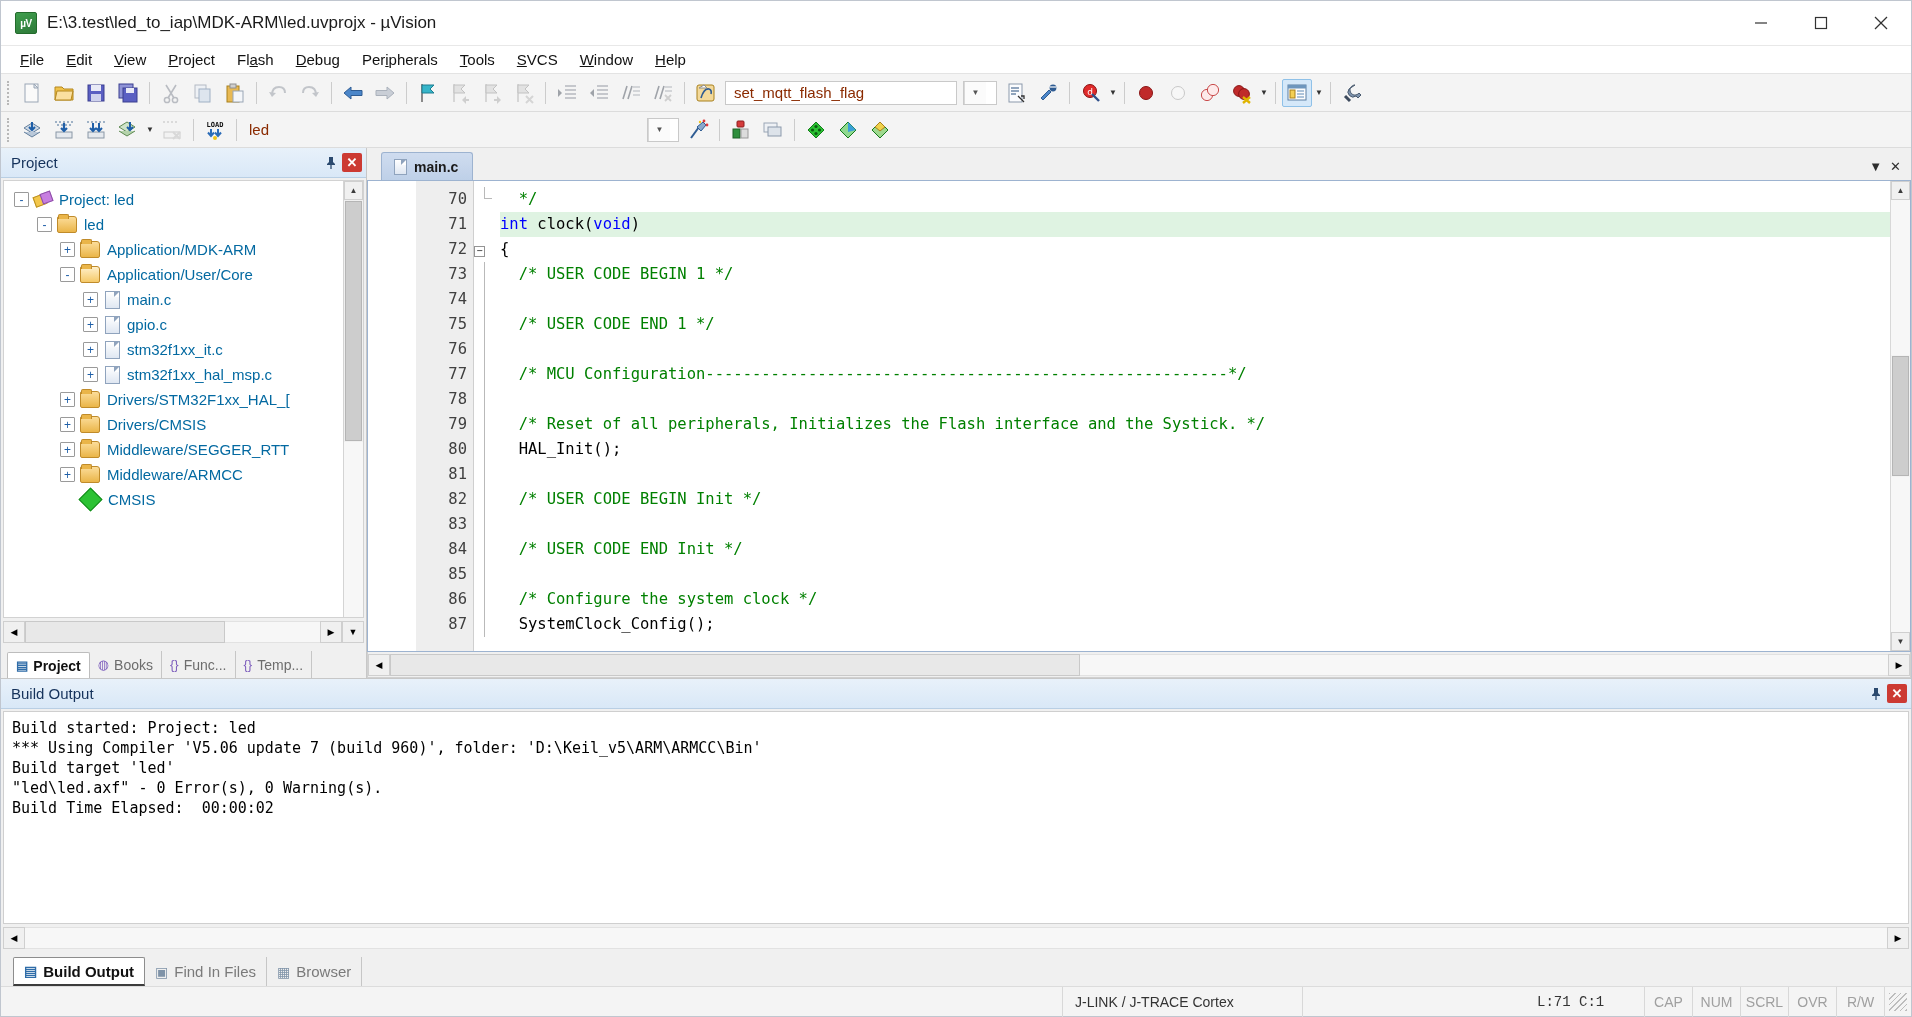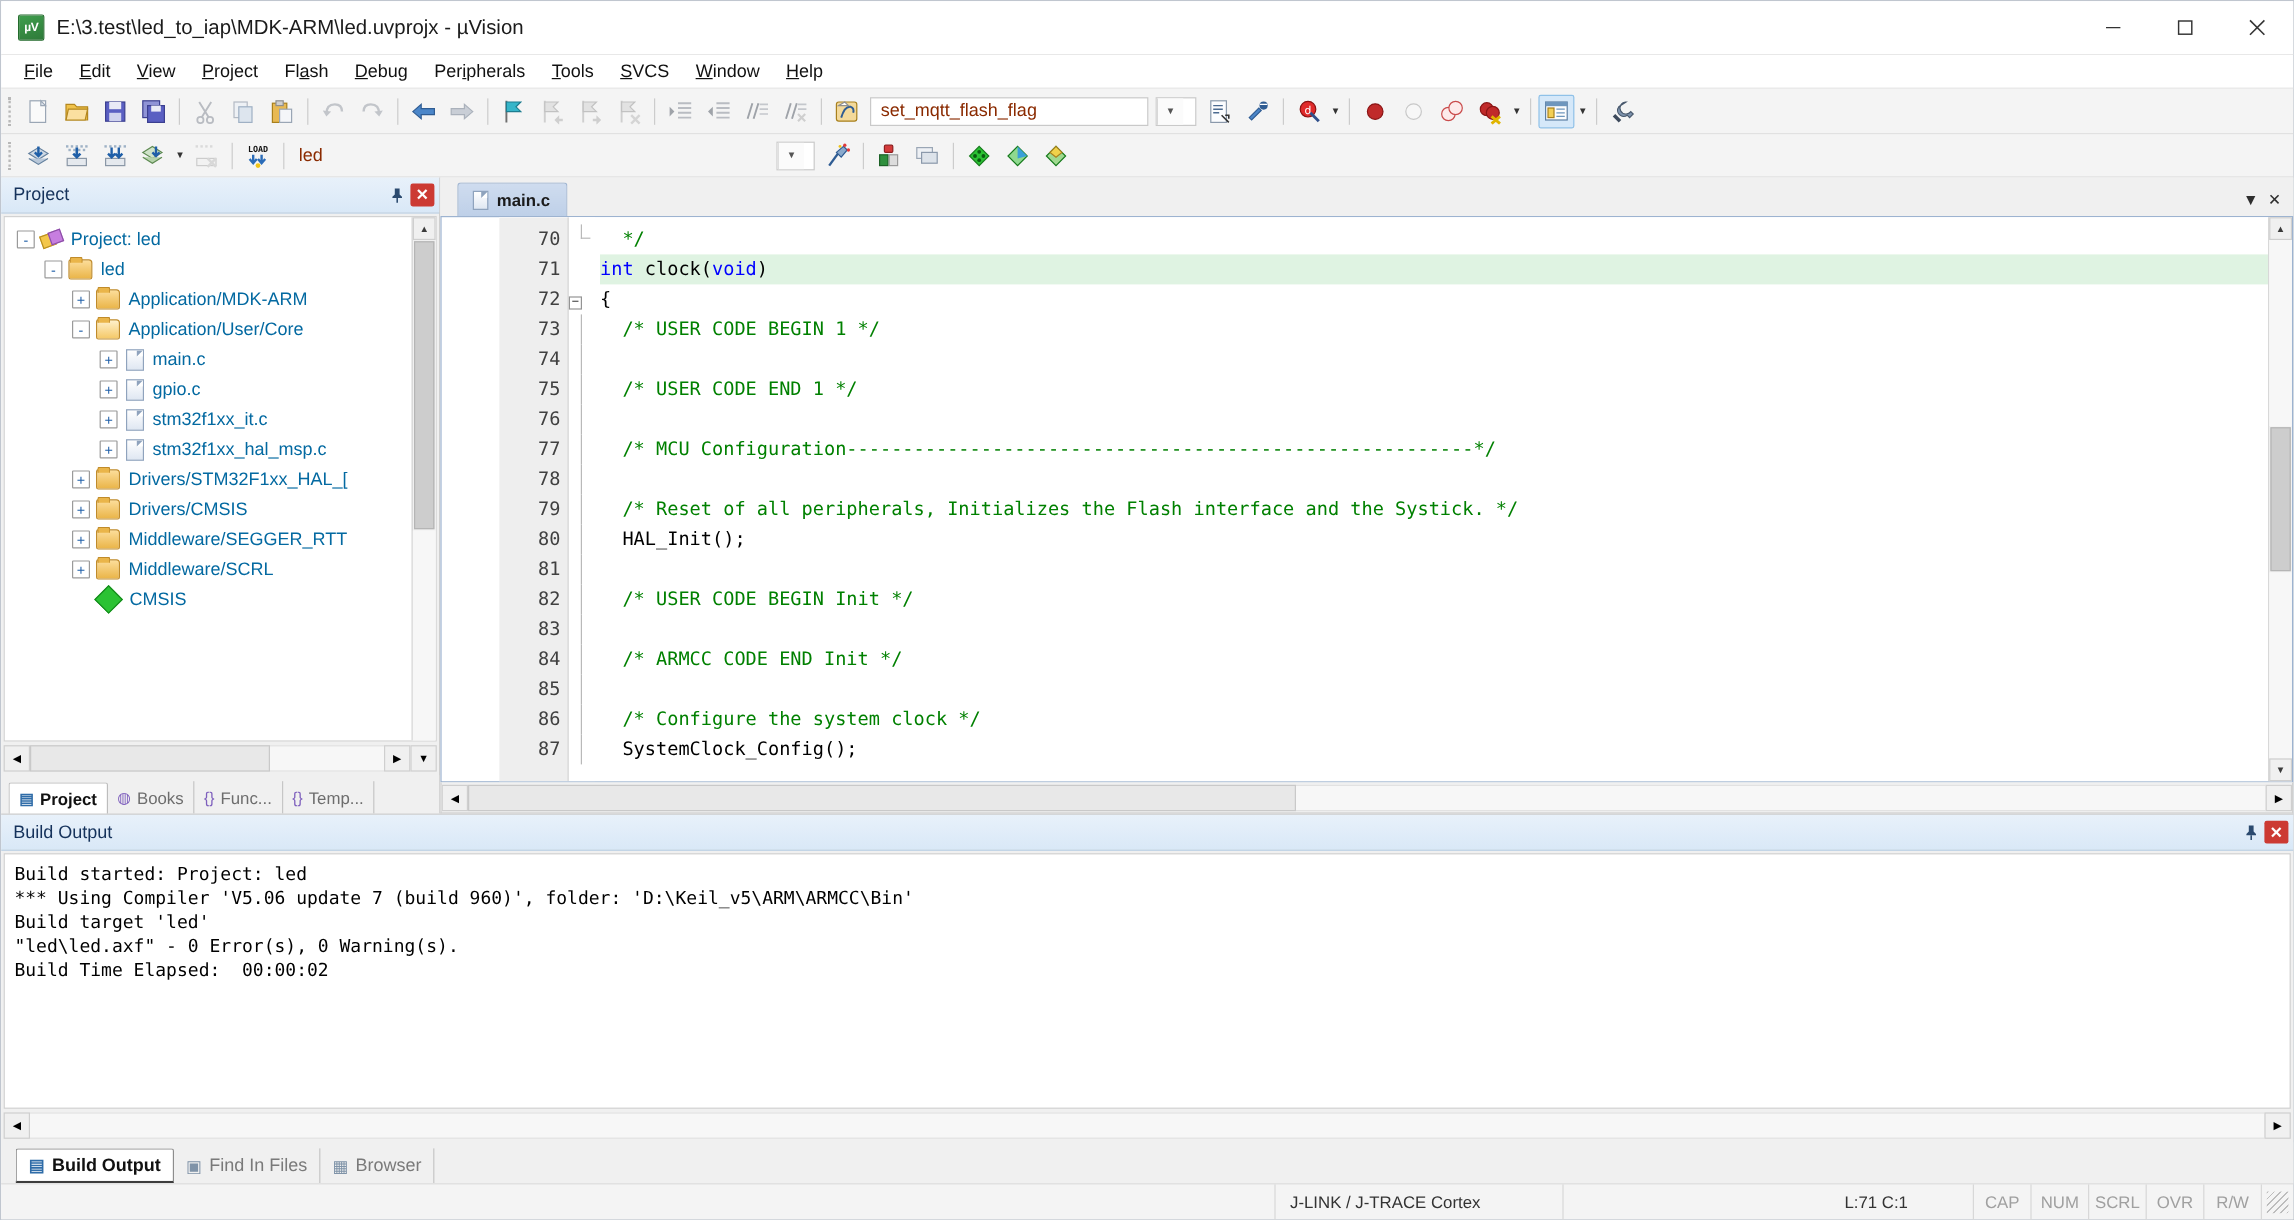--- a/index.html
+++ b/index.html
@@ -861,21 +861,21 @@
                 <span class="label">Drivers/CMSIS</span>
               </div>
               <div class="tree-row" style="padding-left: 52px;">
                 <span class="expander">+</span>
                 <span class="node-icon folder"></span>
                 <span class="label">Middleware/SEGGER_RTT</span>
               </div>
               <div class="tree-row" style="padding-left: 52px;">
                 <span class="expander">+</span>
                 <span class="node-icon folder"></span>
-                <span class="label">Middleware/SCRL</span>
+                <span class="label">Middleware/ARMCC</span>
               </div>
               <div class="tree-row" style="padding-left: 52px;">
                 <span class="expander empty"></span>
                 <span class="cmsis-diamond"></span>
                 <span class="label">CMSIS</span>
               </div>
             </div>
           <div class="tree-scrollbar">
             <div class="sb-btn">▲</div>
             <div class="sb-thumb"></div>
@@ -973,21 +973,21 @@
                 <div class="cl"><span class="tok-tx"></span></div>
                 <div class="cl"><span class="tok-cm">  /* USER CODE END 1 */</span></div>
                 <div class="cl"><span class="tok-tx"></span></div>
                 <div class="cl"><span class="tok-cm">  /* MCU Configuration--------------------------------------------------------*/</span></div>
                 <div class="cl"><span class="tok-tx"></span></div>
                 <div class="cl"><span class="tok-cm">  /* Reset of all peripherals, Initializes the Flash interface and the Systick. */</span></div>
                 <div class="cl"><span class="tok-tx">  HAL_Init();</span></div>
                 <div class="cl"><span class="tok-tx"></span></div>
                 <div class="cl"><span class="tok-cm">  /* USER CODE BEGIN Init */</span></div>
                 <div class="cl"><span class="tok-tx"></span></div>
-                <div class="cl"><span class="tok-cm">  /* ARMCC CODE END Init */</span></div>
+                <div class="cl"><span class="tok-cm">  /* USER CODE END Init */</span></div>
                 <div class="cl"><span class="tok-tx"></span></div>
                 <div class="cl"><span class="tok-cm">  /* Configure the system clock */</span></div>
                 <div class="cl"><span class="tok-tx">  SystemClock_Config();</span></div>
               </div>
           </div>
           <div class="v-scroll">
             <div class="sb-btn">▲</div>
             <div class="sb-track"></div>
             <div class="sb-thumb" style="height:120px;"></div>
             <div class="sb-track"></div>
@@ -1041,21 +1041,21 @@
             <span>Browser</span>
           </div>
         </div>
     </div>
   </div>
 
   <div class="statusbar">
     <div class="st-cell" style="width:1062px;border-right:1px solid #d8d8d8;"></div>
     <div class="st-cell" style="width:240px;">J-LINK / J-TRACE Cortex</div>
     <div class="st-cell st-flex"></div>
-    <div class="st-cell" style="width:120px;">L:71 C:1</div>
+    <div class="st-cell" style="width:120px;font-family:Liberation Mono, monospace;">L:71 C:1</div>
     <div class="st-cell st-ind">CAP</div>
     <div class="st-cell st-ind">NUM</div>
     <div class="st-cell st-ind">SCRL</div>
     <div class="st-cell st-ind">OVR</div>
     <div class="st-cell st-ind">R/W</div>
     <div class="st-grip"></div>
   </div>
 
 </div>
 

